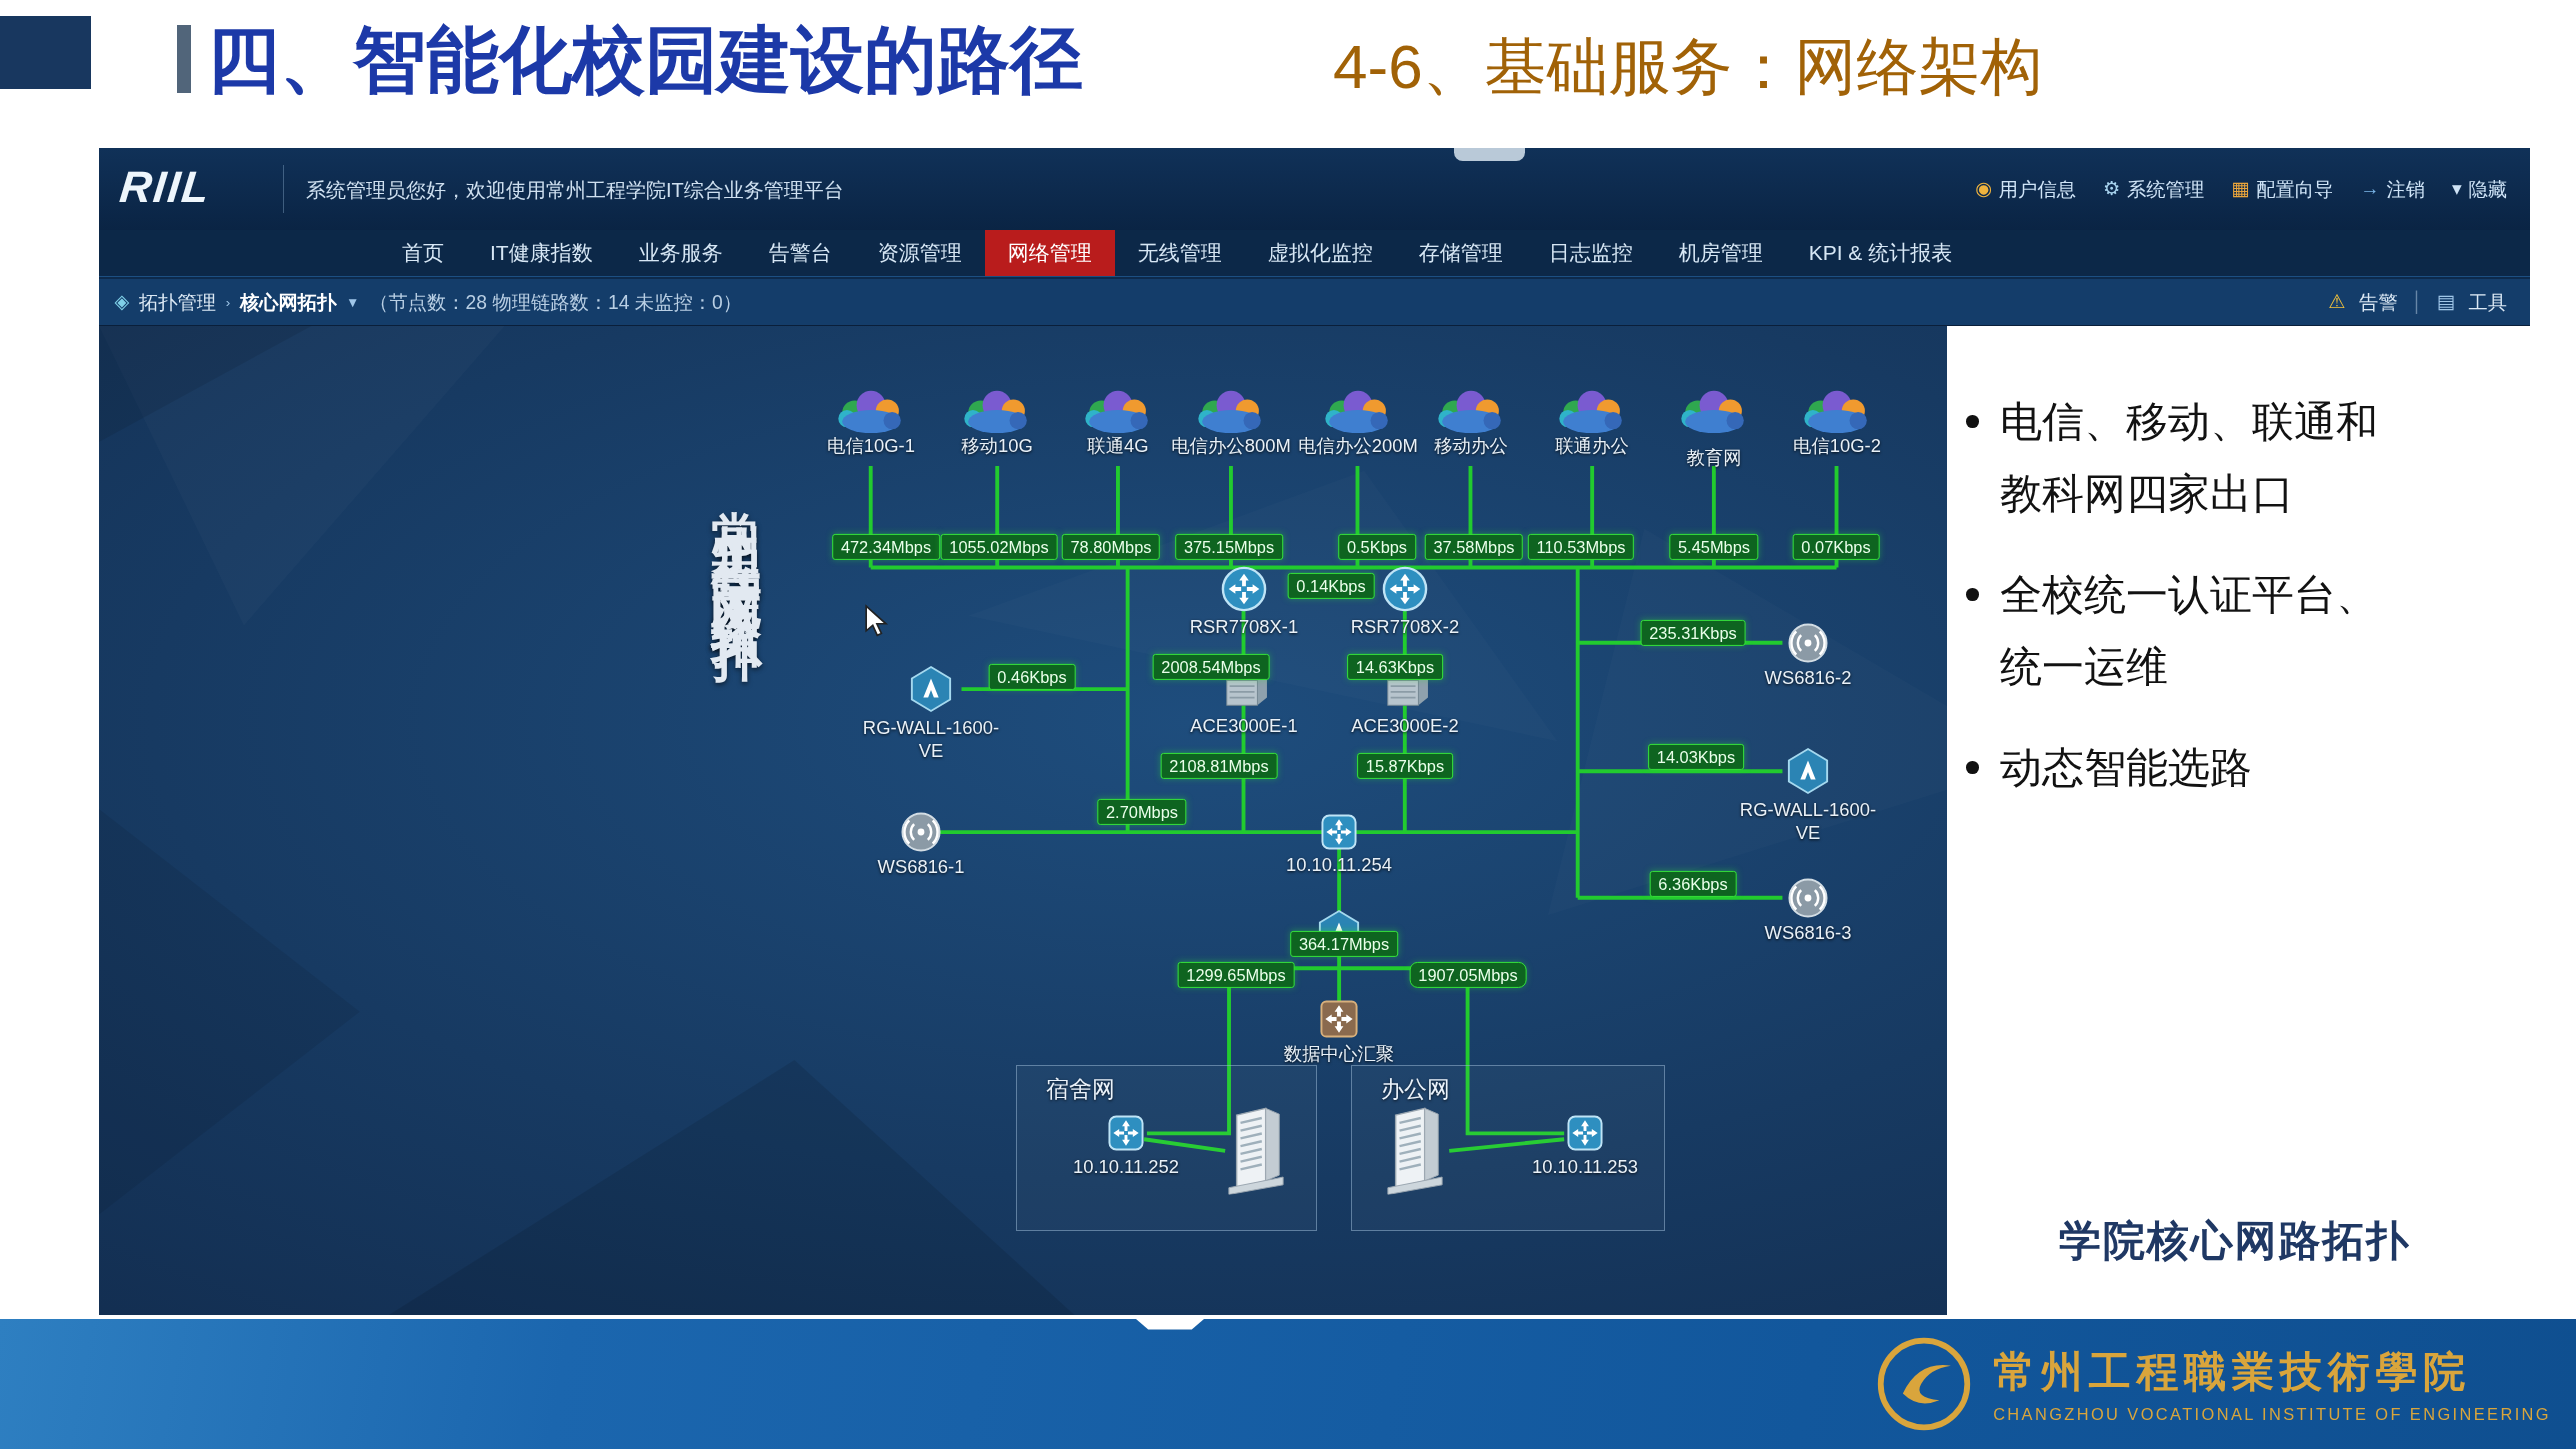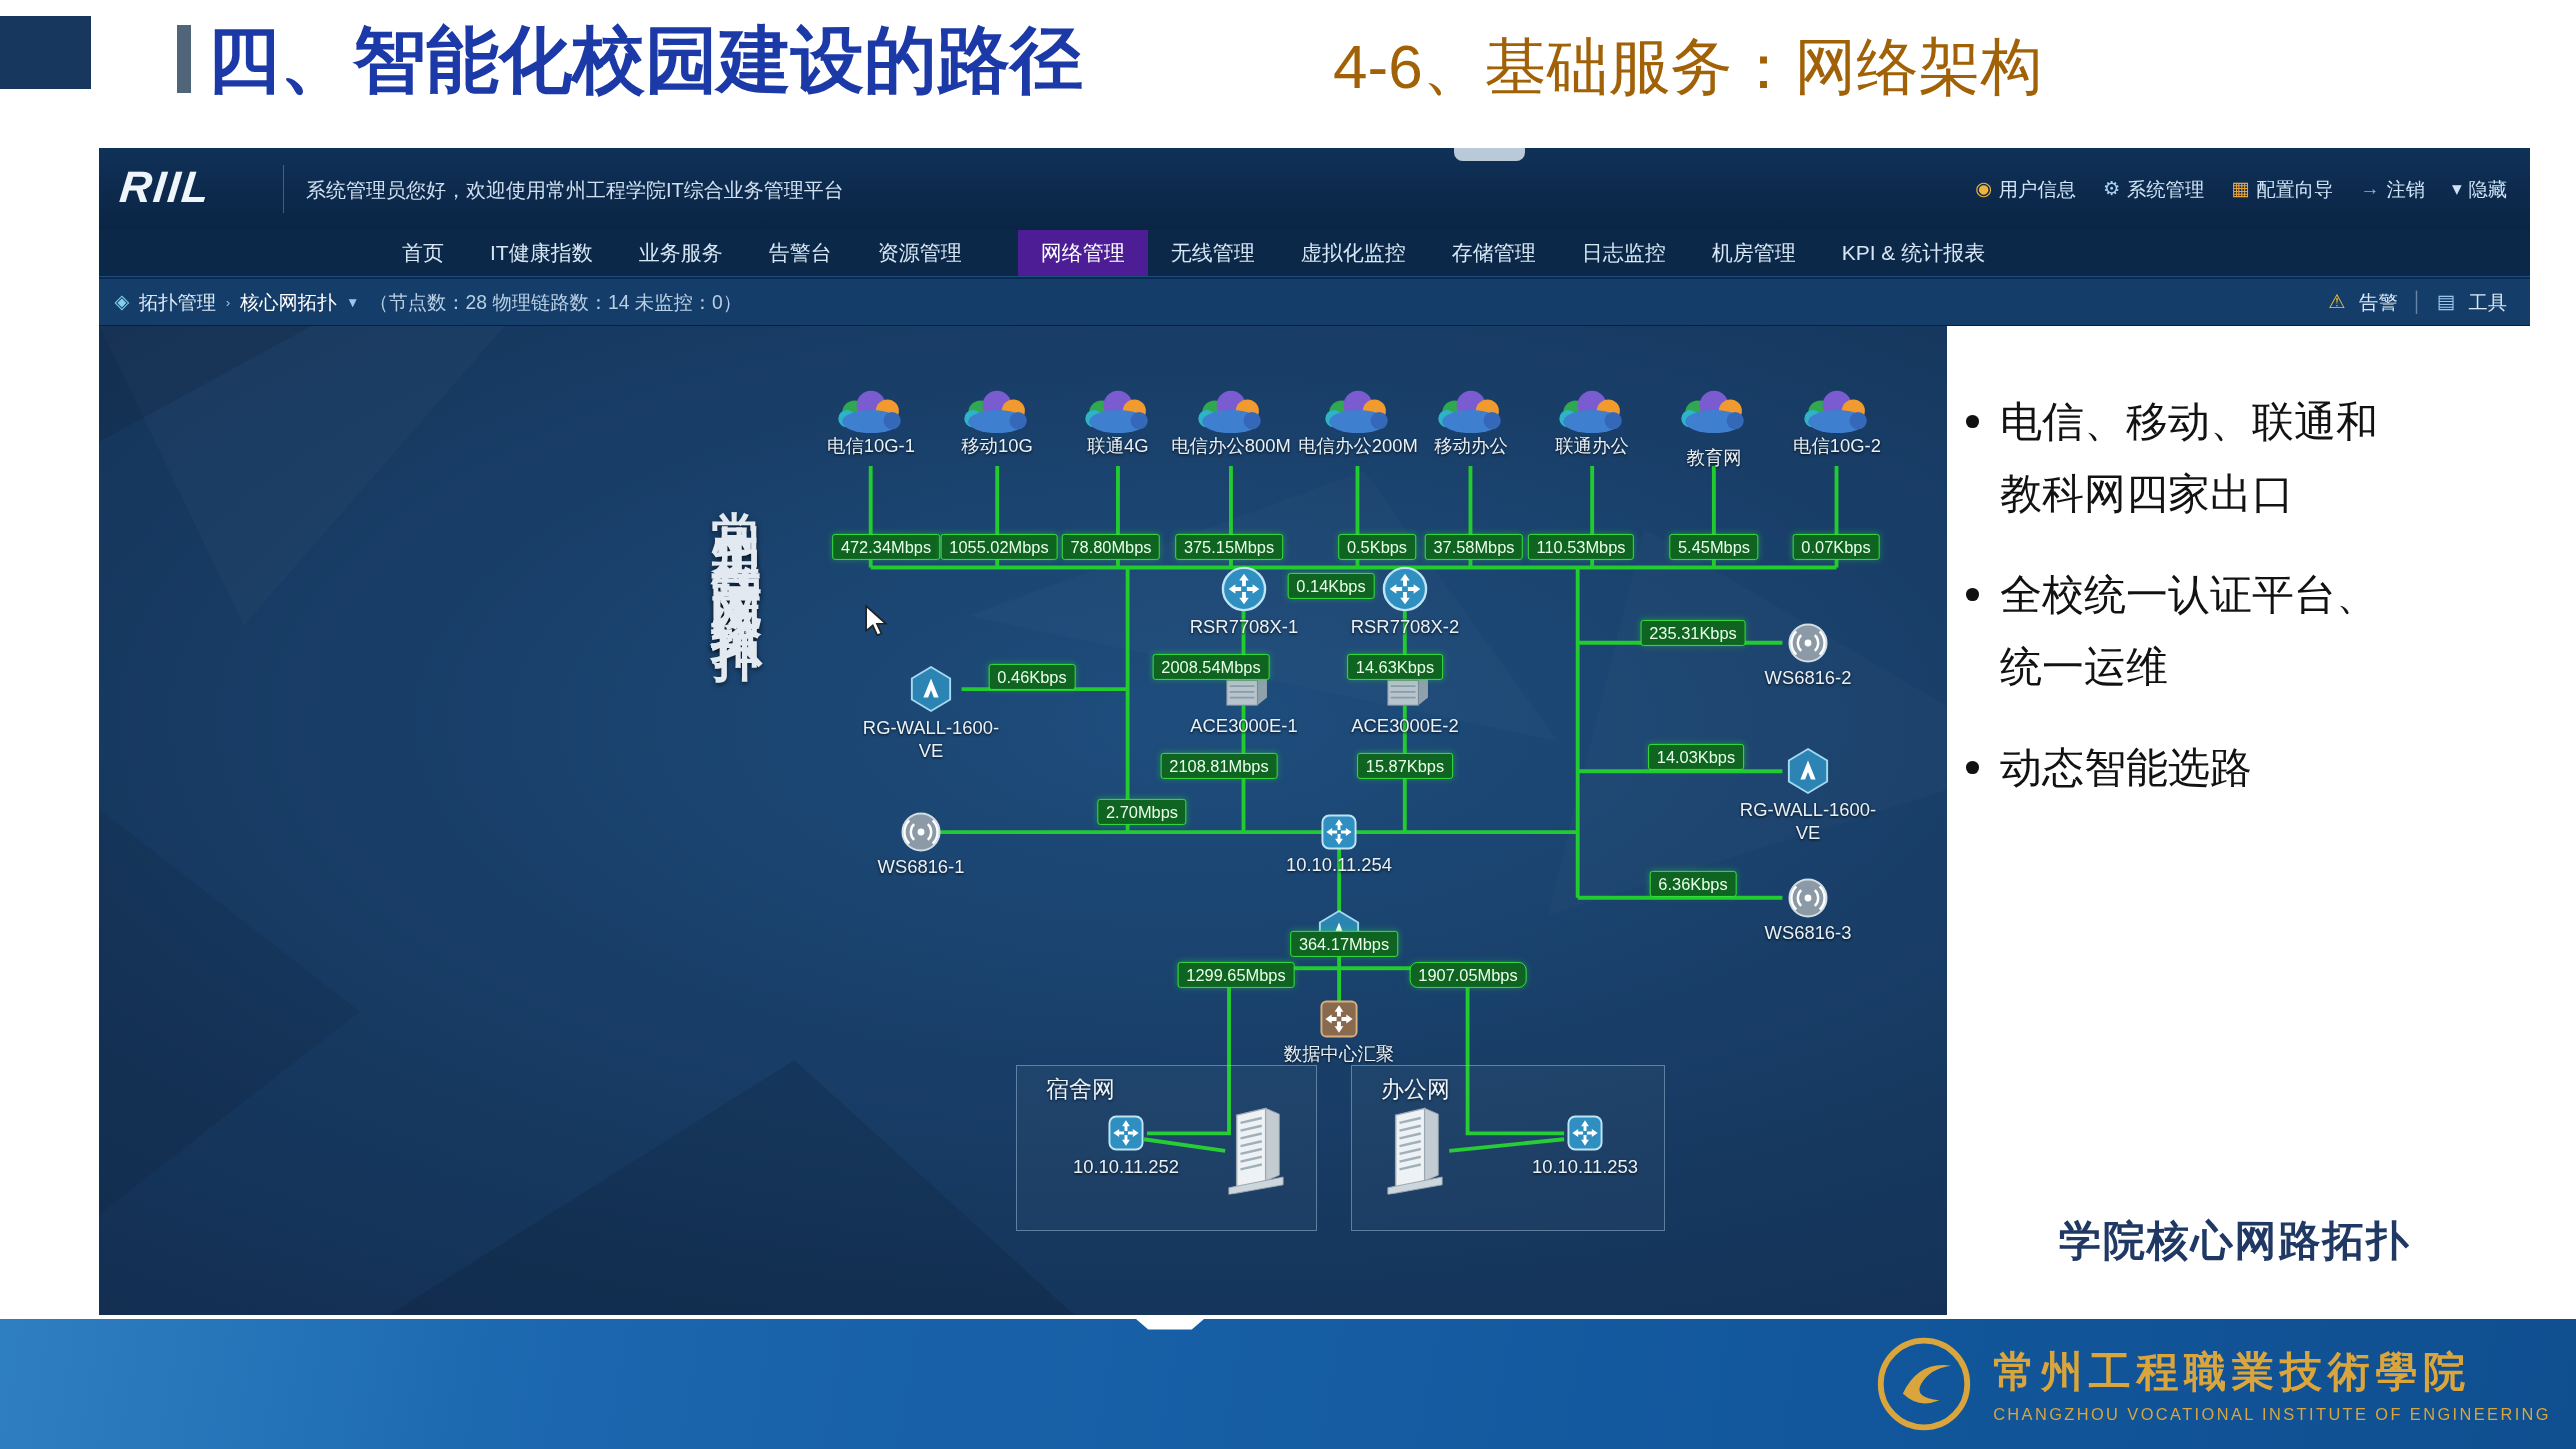--- a/index.html
+++ b/index.html
@@ -18,25 +18,25 @@
   .riil-logo{position:absolute;left:21px;top:13.5px;font-size:44px;font-weight:800;font-style:italic;color:#eef6fc;letter-spacing:1.9px;transform:skewX(-6deg);}
   .logo-divider{position:absolute;left:184px;top:17.4px;width:1px;height:48px;background:rgba(160,195,225,.35);}
   .welcome-text{position:absolute;left:207px;top:29px;font-size:20px;color:#cfe0f0;white-space:nowrap;}
   .collapse-tab{position:absolute;left:1355px;top:0;width:71px;height:12.6px;background:#b9c9d8;border-radius:0 0 8.7px 8.7px;}
   .header-links{position:absolute;right:23px;top:0;height:82px;display:flex;align-items:center;gap:27px;}
   .hlink{display:flex;align-items:center;gap:6.8px;font-size:19.3px;color:#cfe4f7;cursor:pointer;white-space:nowrap;}
   .hicon{font-size:19.3px;line-height:1;}
 
   .app-nav{position:absolute;left:0;top:82px;width:100%;height:47px;background:#0c2848;border-bottom:1.9px solid #1c4f82;display:flex;align-items:stretch;padding-left:280px;box-sizing:border-box;}
   .nav-item{display:flex;align-items:center;padding:0 23px;font-size:21px;color:#d7e7f5;white-space:nowrap;cursor:pointer;}
-  .nav-item.active{background:#4c1d95;color:#ffffff;margin-left:33px;}
+  .nav-item.active{background:#b91c1c;color:#ffffff;}
 
   .app-breadcrumb{position:absolute;left:0;top:131px;width:100%;height:46px;background:#143d6a;border-bottom:1px solid #0a1f3a;font-size:19.3px;color:#dce9f5;}
   .bc-left{position:absolute;left:15.5px;top:0;height:46px;display:flex;align-items:center;gap:9.7px;white-space:nowrap;}
-  .bc-current{font-weight:normal;color:#ffffff;}
+  .bc-current{font-weight:bold;color:#ffffff;}
   .bc-caret{font-size:13.5px;color:#9fc6e8;}
   .bc-stats{color:#b9cfe4;}
   .bc-right{position:absolute;right:23px;top:0;height:46px;display:flex;align-items:center;gap:13.5px;white-space:nowrap;}
   .bc-sep{color:rgba(185,207,228,.5);}
 
   
   .topo{position:absolute;left:0;top:178px;width:2431px;height:989px;overflow:hidden;background:radial-gradient(ellipse at 45% 40%, #1e4d7d 0%, #173a62 55%, #122c4e 100%);}
   .topo-pattern{position:absolute;left:0;top:0;}
   .watermark{position:absolute;left:605px;top:145px;writing-mode:vertical-rl;text-orientation:upright;font-size:50px;font-weight:bold;color:#e2e9f1;letter-spacing:13.5px;text-shadow:0 1.9px 5.8px rgba(0,0,0,.55);}
   .links-svg{position:absolute;left:0;top:0;}

